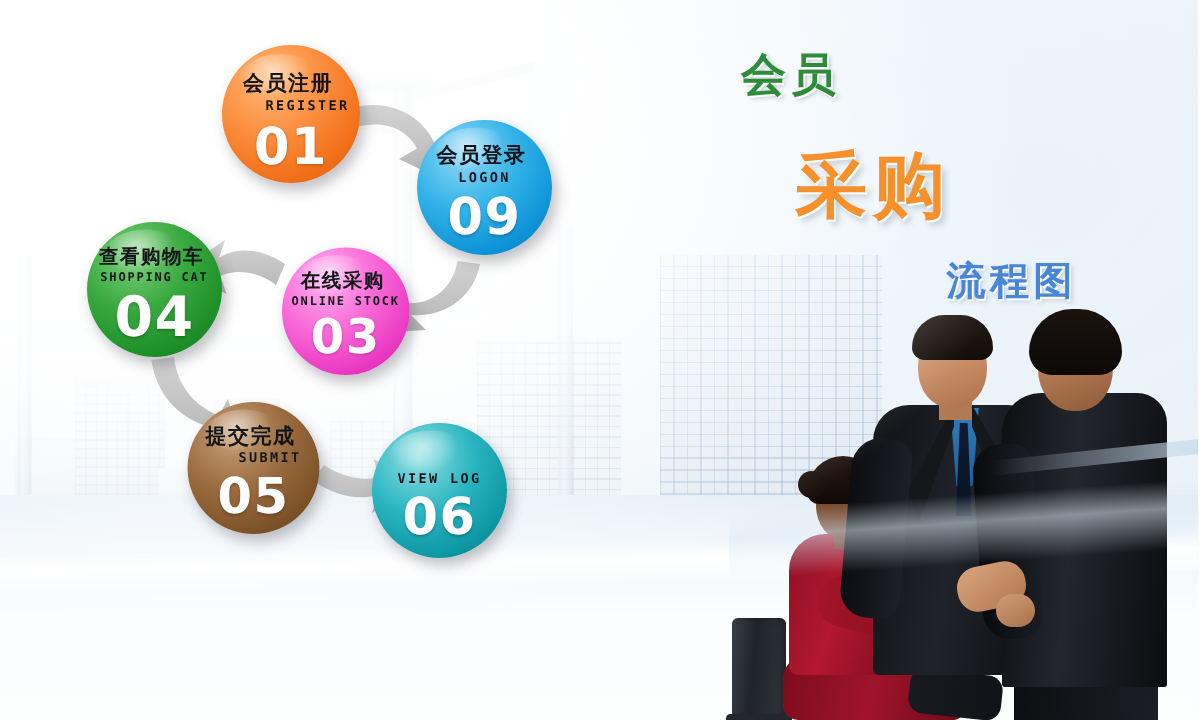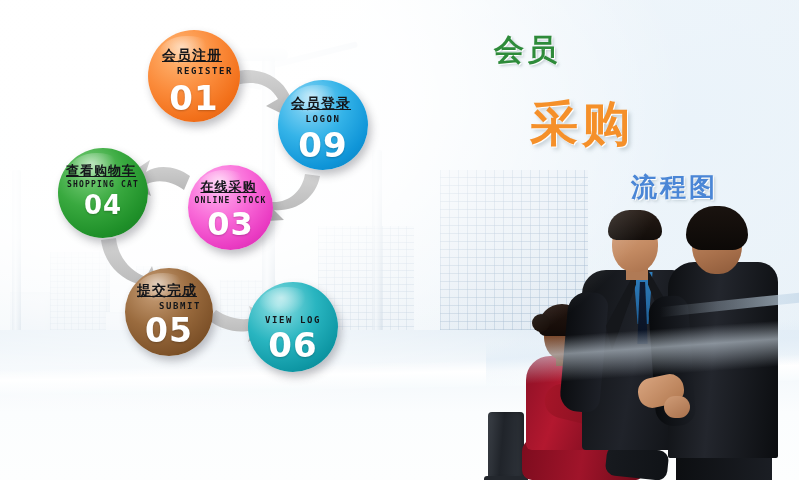--- a/index.html
+++ b/index.html
@@ -186,21 +186,20 @@
     position:absolute;left:12%;top:6%;width:62%;height:40%;
     border-radius:50%;
     background:radial-gradient(60% 70% at 40% 30%,rgba(255,255,255,.55),rgba(255,255,255,0) 72%);
     pointer-events:none;
   }
   .node .cn{
     position:absolute;left:0;right:4px;
     font-family:"DejaVu Sans","Liberation Sans",sans-serif;
     font-size:14px;font-weight:700;color:#14161a;letter-spacing:1px;
     white-space:nowrap;
-    text-decoration:underline;
   }
   .node .en{
     position:absolute;left:0;right:0;
     font-family:"DejaVu Sans Mono","Liberation Mono",monospace;
     font-size:9px;font-weight:700;color:#14161a;letter-spacing:1.6px;
     white-space:nowrap;
   }
   .node .num{
     position:absolute;left:0;right:0;
     font-family:"DejaVu Sans","Liberation Sans",sans-serif;
@@ -216,21 +215,21 @@
   #node-02{left:278px;top:80px;width:90px;height:90px;
     background:radial-gradient(circle at 34% 26%,#8fd8f6 0%,#34b3e8 40%,#0f95d8 72%,#0a78b4 100%);}
   #node-02 .cn{top:15px;} #node-02 .en{top:34px;} #node-02 .num{top:45px;}
 
   #node-03{left:188px;top:165px;width:85px;height:85px;
     background:radial-gradient(circle at 34% 26%,#ffb3ef 0%,#f96ad8 40%,#ea3cc3 72%,#cc23a6 100%);}
   #node-03 .cn{top:13px;font-size:13px;} #node-03 .en{top:31px;font-size:8px;letter-spacing:1.2px;} #node-03 .num{top:40px;font-size:32px;}
 
   #node-04{left:58px;top:148px;width:90px;height:90px;
     background:radial-gradient(circle at 34% 26%,#7ed07e 0%,#39a93f 40%,#1f9029 72%,#137520 100%);}
-  #node-04 .cn{top:14px;font-size:13px;} #node-04 .en{top:32px;font-size:8px;letter-spacing:1.2px;} #node-04 .num{top:42px;font-size:26px;}
+  #node-04 .cn{top:14px;font-size:13px;} #node-04 .en{top:32px;font-size:8px;letter-spacing:1.2px;} #node-04 .num{top:42px;font-size:37px;}
 
   #node-05{left:125px;top:268px;width:88px;height:88px;
     background:radial-gradient(circle at 34% 26%,#c9a079 0%,#9a6b3e 42%,#7e5229 74%,#63400f 100%);}
   #node-05 .cn{top:14px;} #node-05 .en{top:33px;padding-left:22px;} #node-05 .num{top:43px;font-size:33px;}
 
   #node-06{left:248px;top:282px;width:90px;height:90px;
     background:radial-gradient(circle at 34% 26%,#8fdfe3 0%,#29b5c0 42%,#0e97a4 74%,#097884 100%);}
   #node-06 .cn{top:14px;} #node-06 .en{top:33px;} #node-06 .num{top:43px;}
 
   

